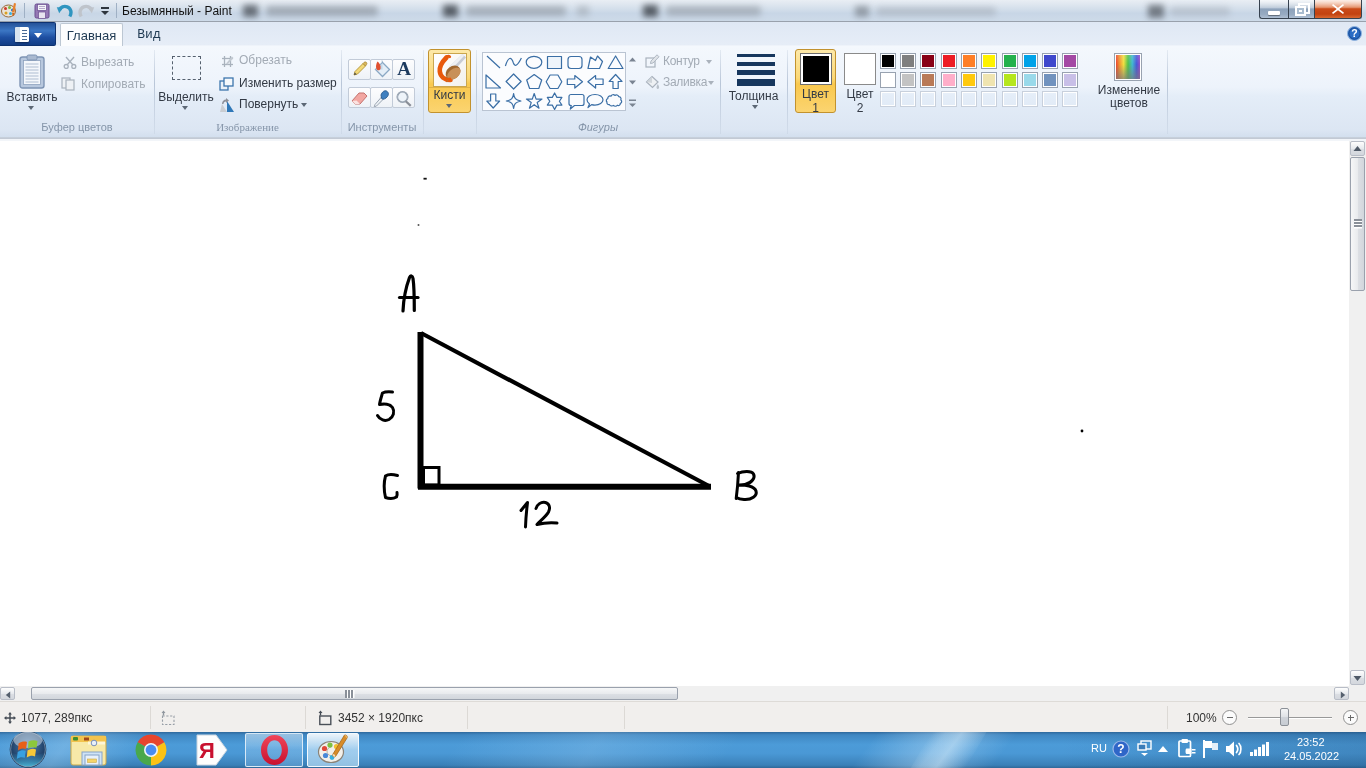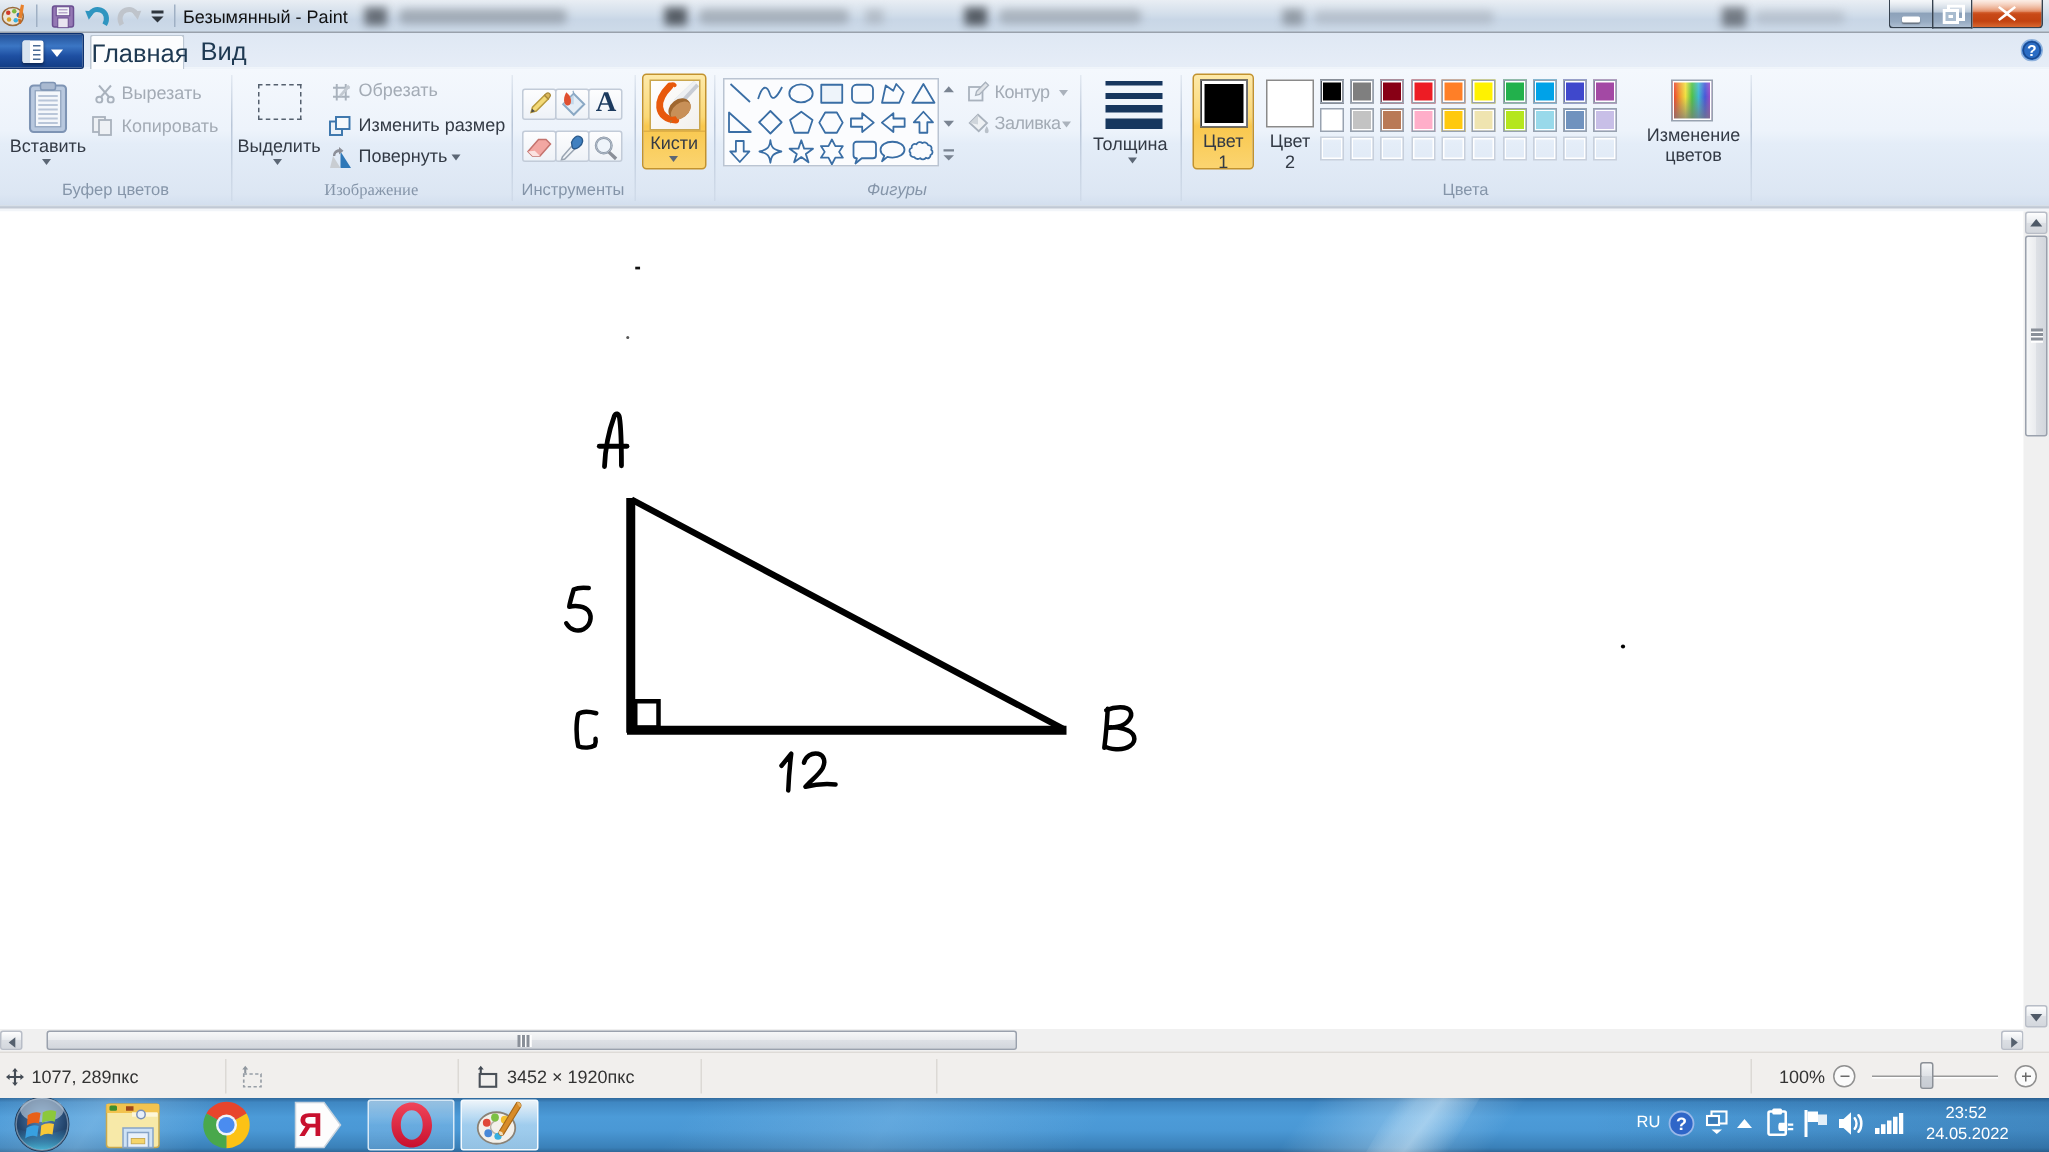--- a/index.html
+++ b/index.html
@@ -19,23 +19,23 @@
   .wbtn { height:19px; border:1px solid #36424f; border-top:none; position:relative; }
   .wbtn .shine { position:absolute; left:0; top:0; right:0; height:8px; background:linear-gradient(180deg,rgba(255,255,255,.75),rgba(255,255,255,.15)); }
   #btn-min  { width:29px; border-radius:0 0 0 3px; background:linear-gradient(180deg,#d8e1ea 0%,#b0c0d2 45%,#8da2ba 50%,#97abc2 80%,#aebfd2 100%); border-right:none;}
   #btn-max  { width:27px; background:linear-gradient(180deg,#d8e1ea 0%,#b0c0d2 45%,#8da2ba 50%,#97abc2 80%,#aebfd2 100%); }
   #btn-close{ width:47px; border-radius:0 0 3px 0; background:linear-gradient(180deg,#f2bb9e 0%,#e07e50 38%,#c94a18 52%,#c24210 78%,#d96830 100%); border-left:none;}
 
   
   #tabrow { left:0; top:22px; width:1366px; height:24px; background:linear-gradient(180deg,#dfe8f4,#e6edf7); border-bottom:1px solid #eef3fa;}
   #menubtn { left:0px; top:22px; width:56px; height:24px; border-radius:0 2px 2px 0; border:1px solid #0e3270; border-left:none;
     background:linear-gradient(180deg,#255298 0%,#3b76c4 35%,#1e4fa2 65%,#123d85 100%); }
-  .tab { top:23px; height:23px; line-height:23px; text-align:center; font-size:17px; color:#1e3952; }
+  .tab { top:23px; height:23px; line-height:23px; text-align:center; font-size:13px; color:#1e3952; }
   #tab-main { left:60px; width:63px; background:#fcfdfe; border:1px solid #bcc7d3; border-bottom:none; border-radius:2px 2px 0 0; }
-  #tab-view { left:124px; width:50px; }
+  #tab-view { left:124px; width:50px;font-family:Liberation Mono, monospace; }
 
   
   #ribbon { left:0; top:46px; width:1366px; height:92px;
     background:linear-gradient(180deg,#f4f8fd 0%,#edf3fb 45%,#e4edf8 55%,#dce6f3 92%,#d3dfee 100%);
     border-bottom:1px solid #c6cfda; }
   .gsep { position:absolute; top:4px; width:1px; height:84px; background:linear-gradient(180deg,rgba(180,193,210,.25),#b9c6d8 40%,rgba(180,193,210,.25)); }
   .glabel { position:absolute; top:75px; height:14px; width:100%; font-size:11px; color:#8595a9; text-align:center; }
   .btext { font-size:12px; color:#333a45; }
   .gray { color:#a3abb5; }
   .darr { width:0; height:0; border-left:3.5px solid transparent; border-right:3.5px solid transparent; border-top:4px solid #5c6775; }
@@ -364,21 +364,20 @@
     <div class="swe" style="left:920px;top:45px"></div>
     <div class="swe" style="left:941px;top:45px"></div>
     <div class="swe" style="left:961px;top:45px"></div>
     <div class="swe" style="left:981px;top:45px"></div>
     <div class="swe" style="left:1002px;top:45px"></div>
     <div class="swe" style="left:1022px;top:45px"></div>
     <div class="swe" style="left:1042px;top:45px"></div>
     <div class="swe" style="left:1062px;top:45px"></div>
     <div class="abs" style="left:1114px;top:7px;width:28px;height:28px;border:1px solid #98a2b0;box-shadow:inset 0 0 0 1px #fff;background:linear-gradient(180deg,rgba(255,255,255,.15) 0%,rgba(255,255,255,0) 40%,rgba(120,120,125,.75) 100%),linear-gradient(90deg,#e83030,#f09030,#f0e040,#50c048,#40b8d0,#4858d8,#b048c0)"></div>
     <div class="abs btext" style="left:1094px;top:38px;width:70px;text-align:center;line-height:12.5px">Изменение<br>цветов</div>
-    <div class="abs glabel" style="left:787px;width:380px;">Цвета</div>
   </div>
 
   <div class="abs" style="left:0;top:138px;width:1366px;height:3px;background:#f2f5f9;border-top:1px solid #c2c9d4;"></div>
 
   <div class="abs" id="canvas">
     <svg width="1349" height="545" viewBox="0 0 1349 545">
       <g stroke="#000" fill="none" stroke-linecap="round" stroke-linejoin="round">
         <line x1="420.5" y1="191" x2="420.5" y2="347.5" stroke-width="6" stroke-linecap="butt"></line>
         <line x1="418" y1="345.8" x2="711" y2="345.8" stroke-width="6" stroke-linecap="butt"></line>
         <line x1="421" y1="192" x2="709" y2="345" stroke-width="4.2" stroke-linecap="butt"></line>

